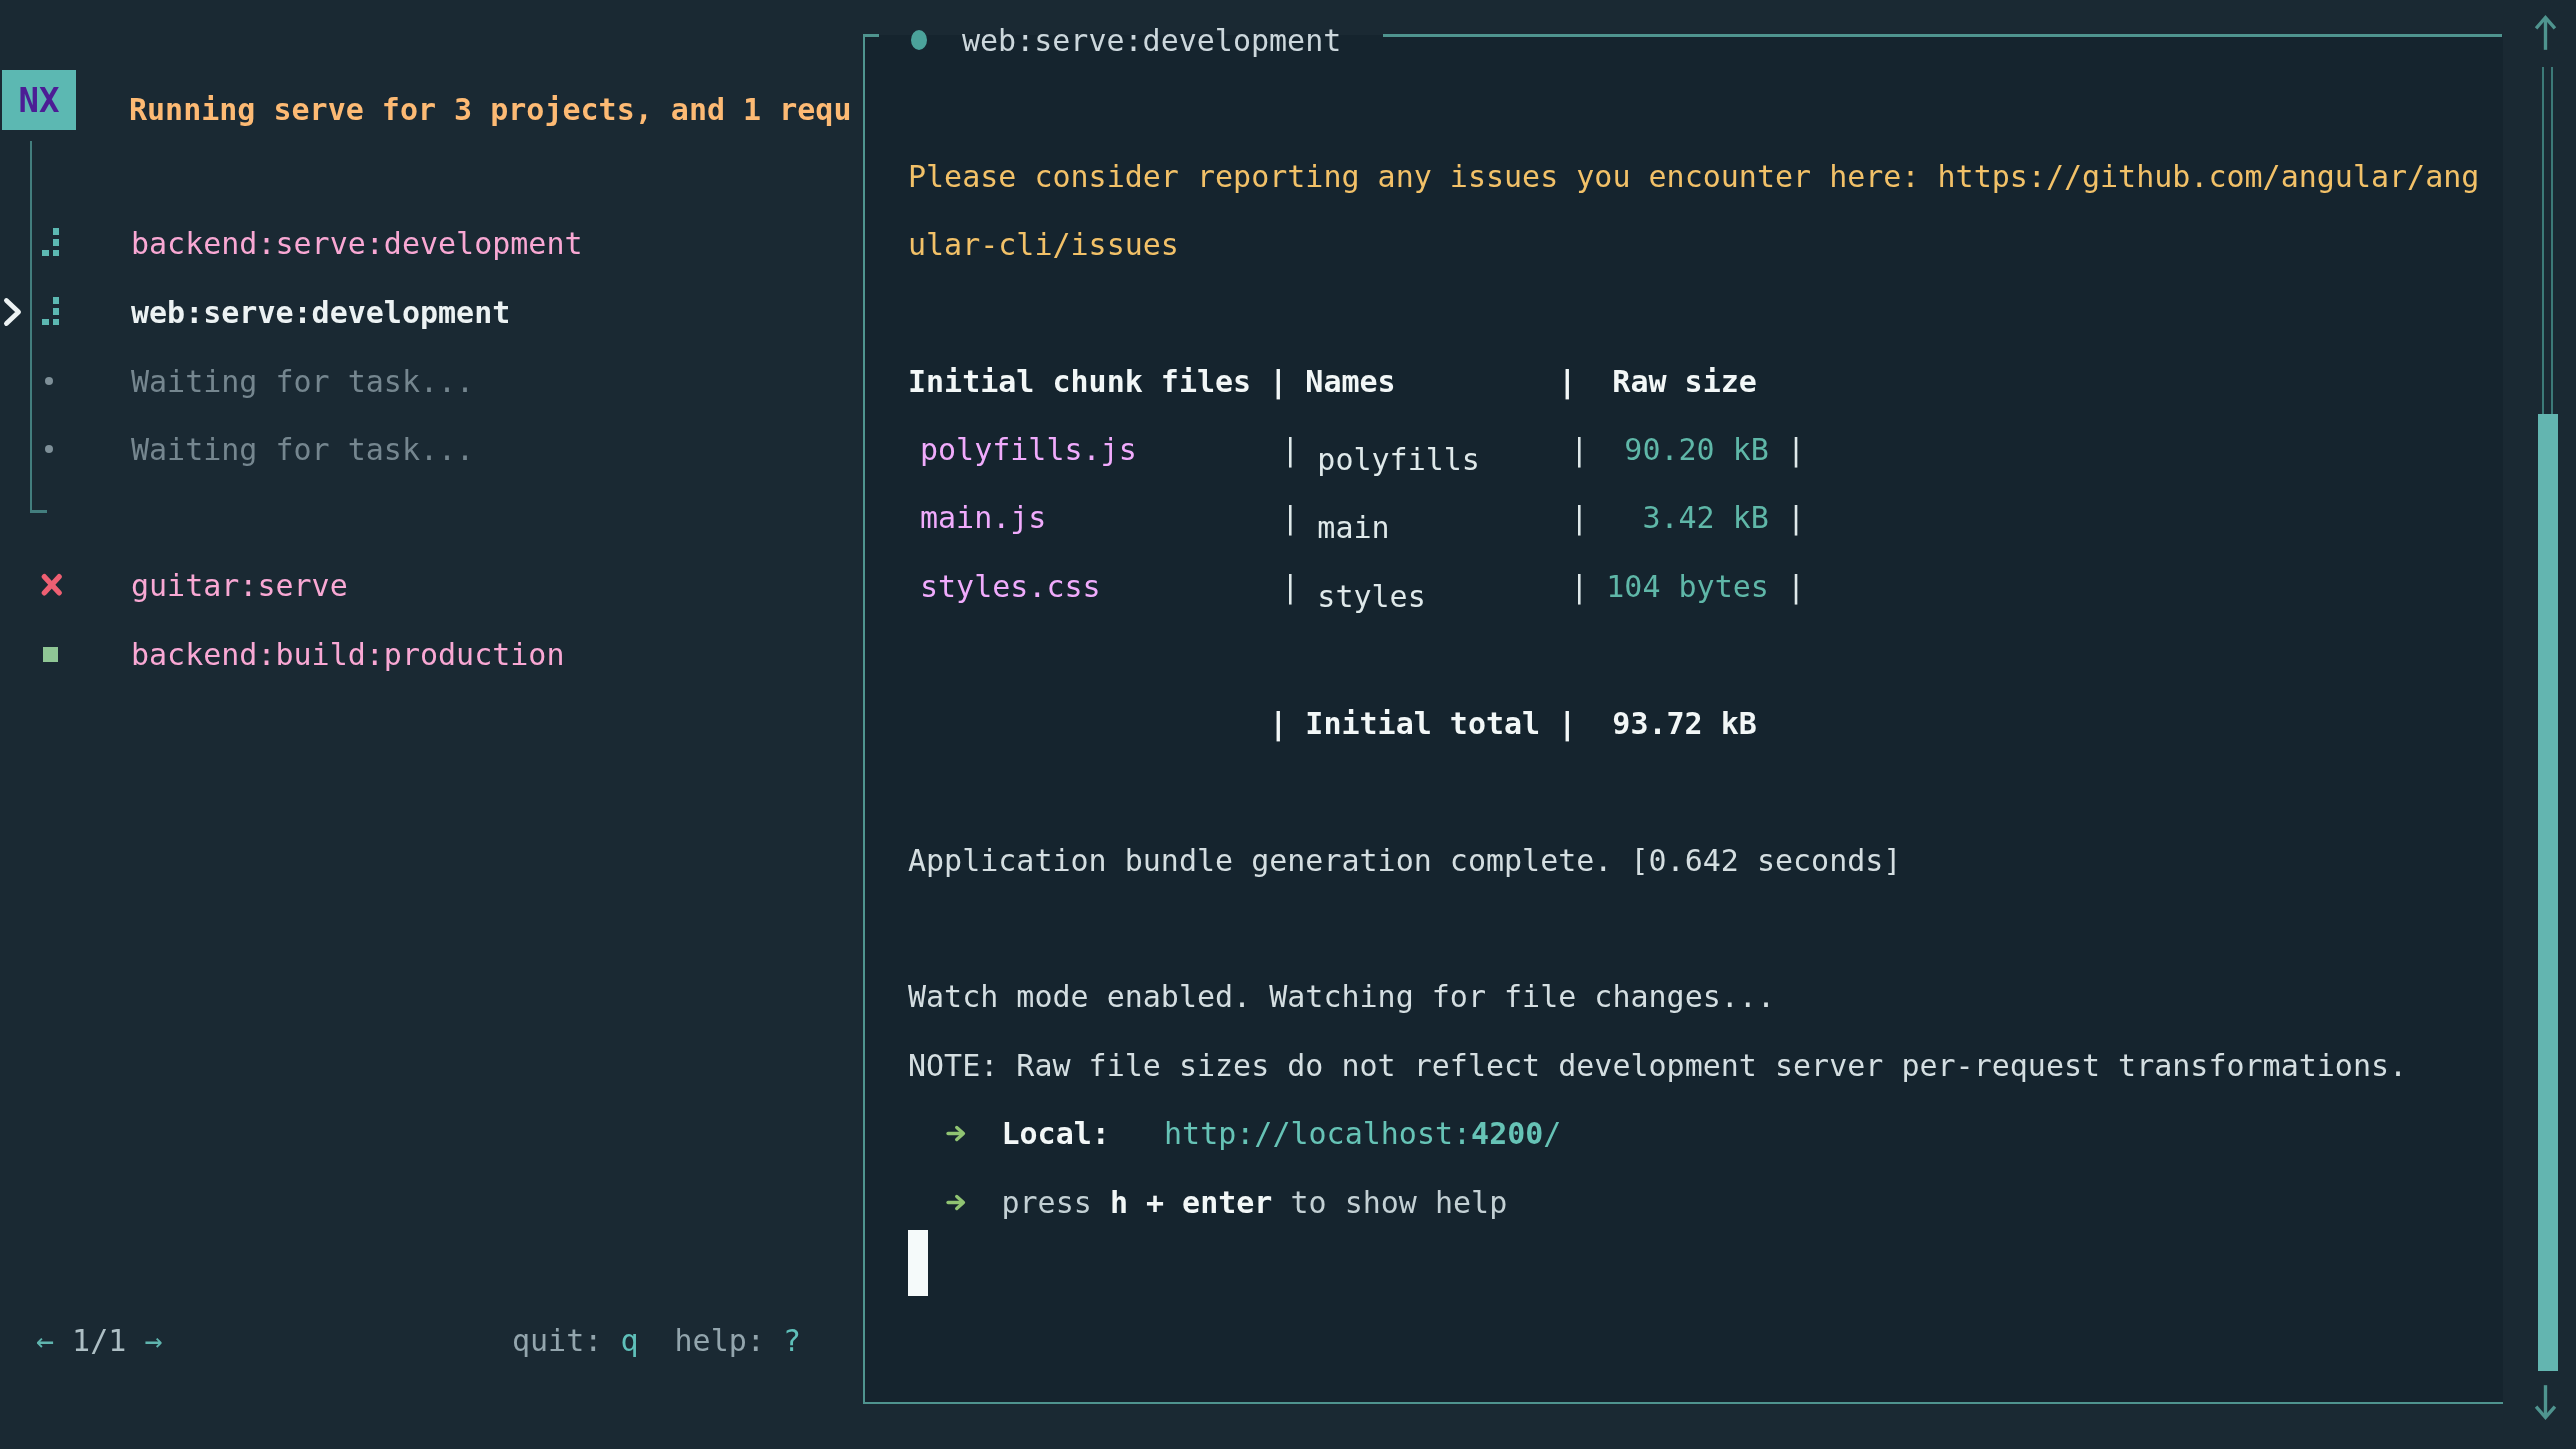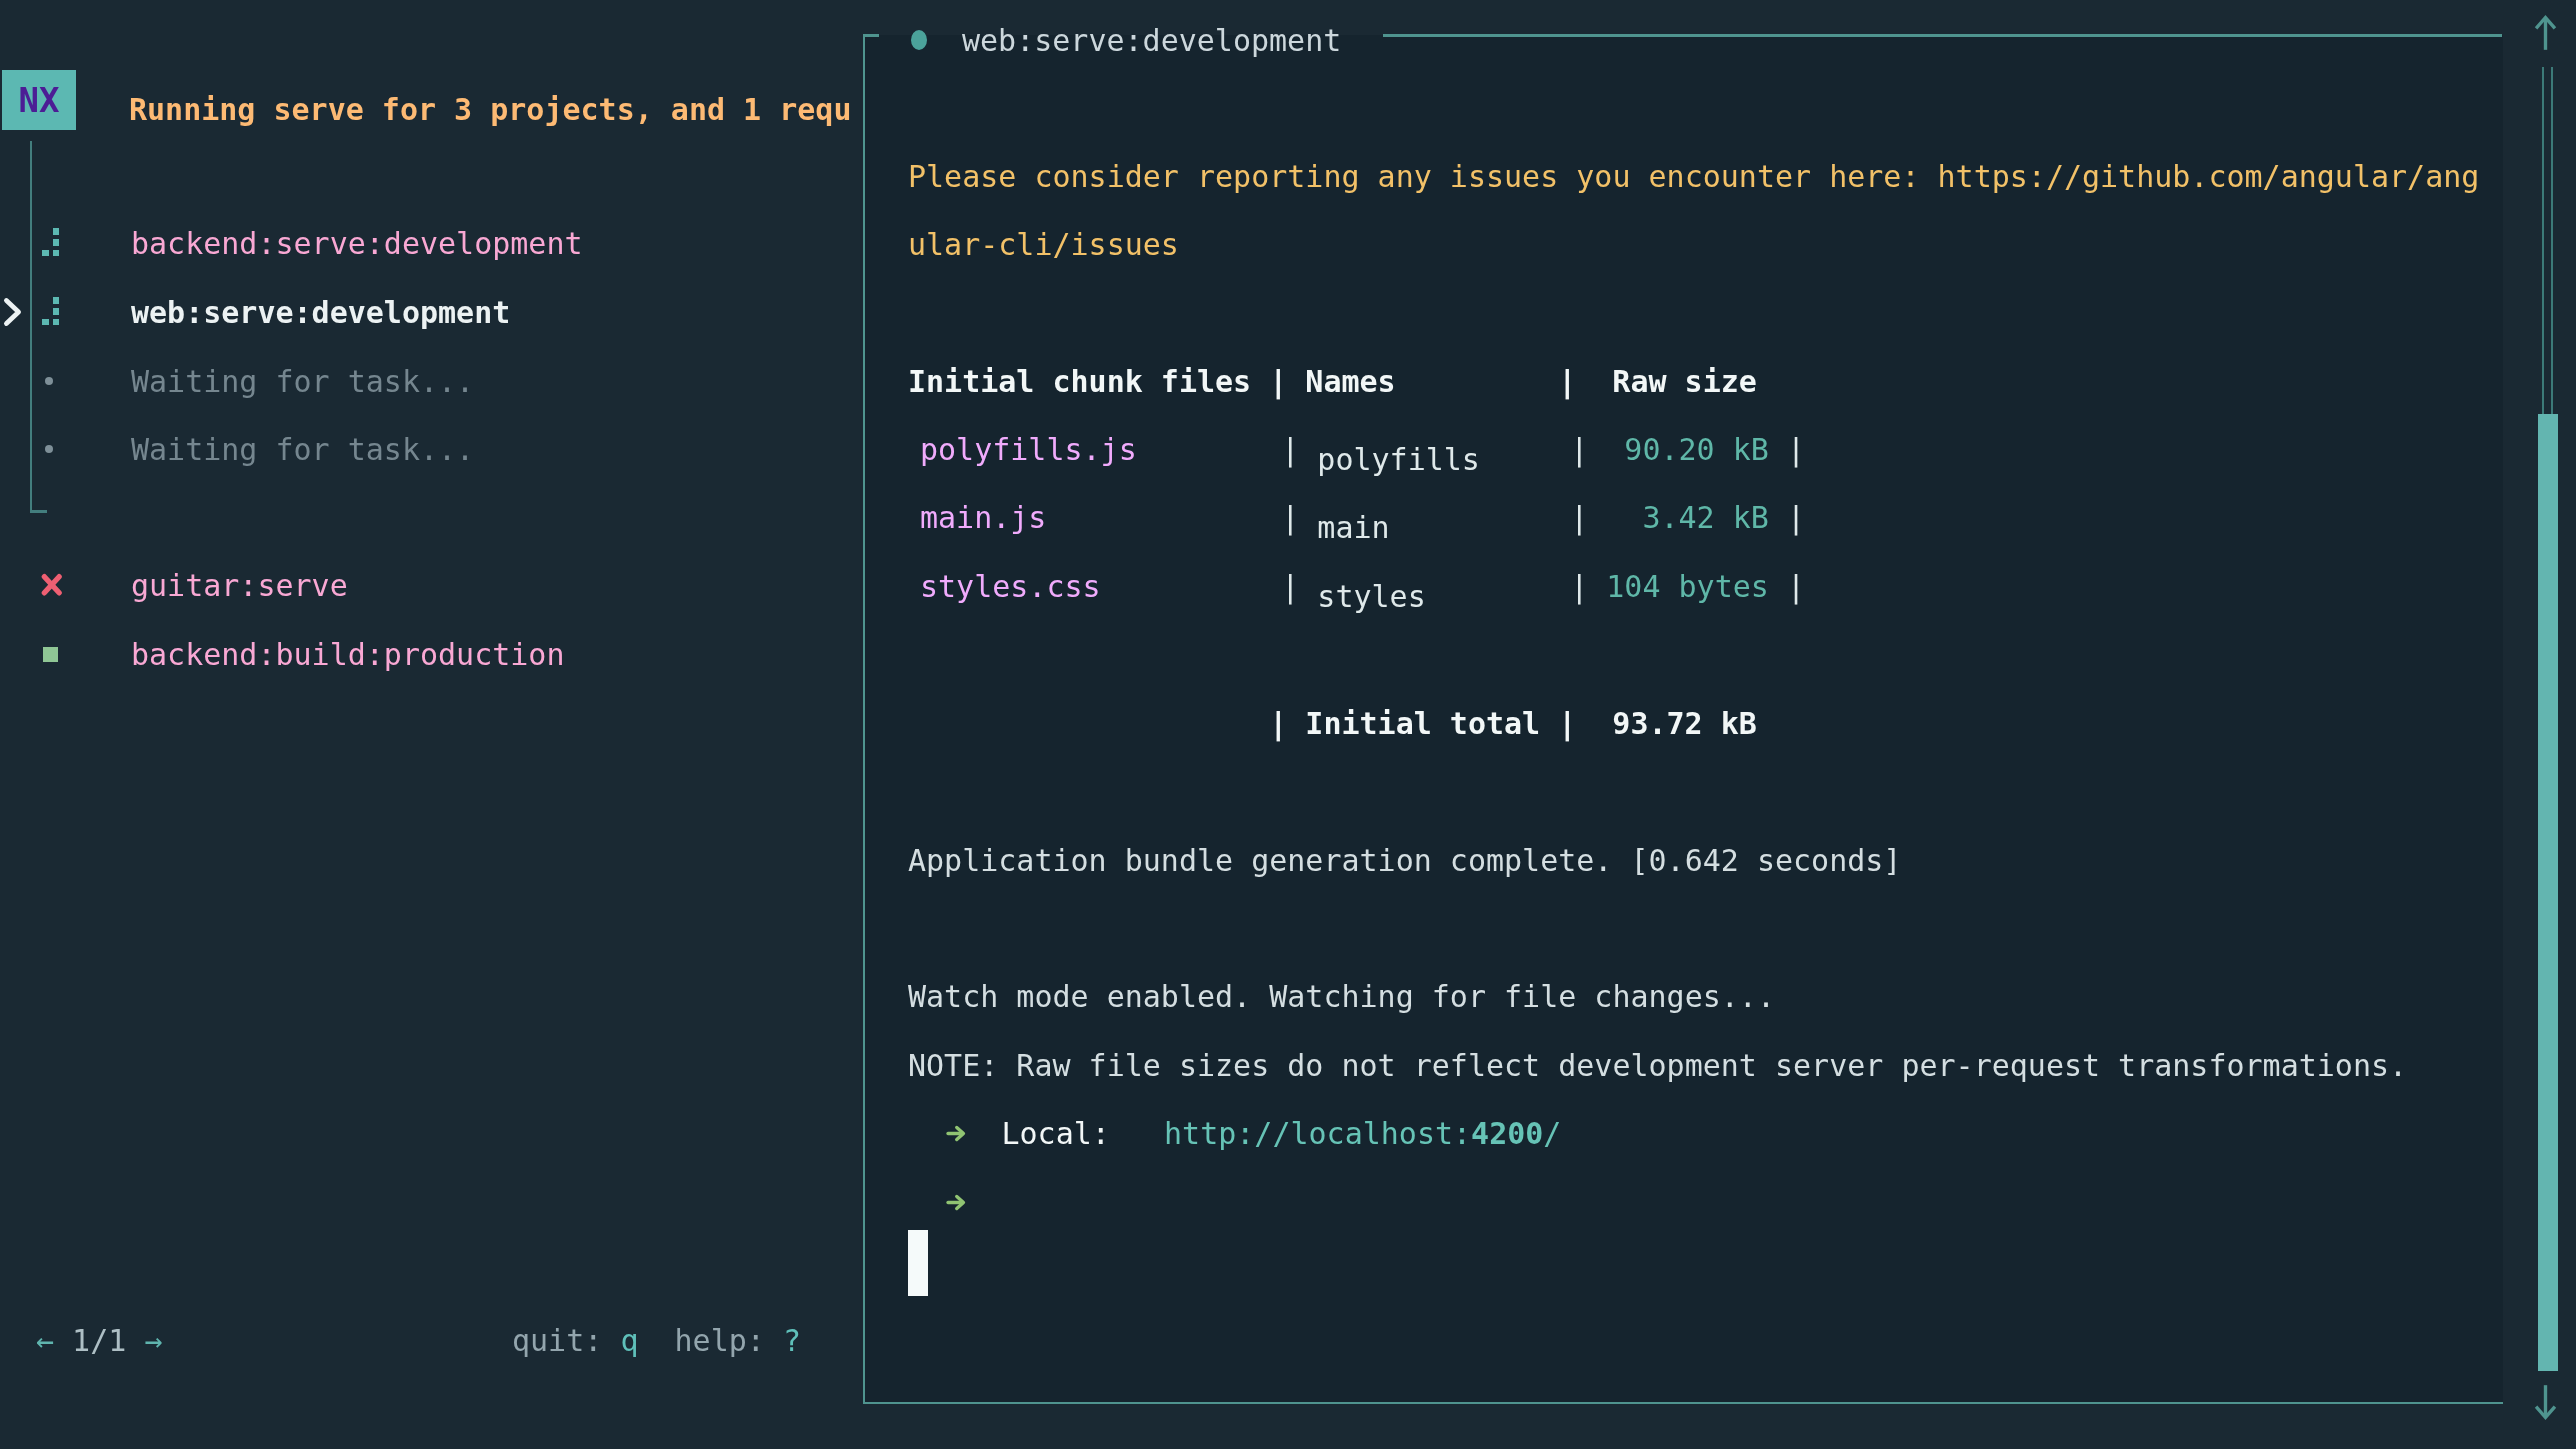--- a/index.html
+++ b/index.html
@@ -81,21 +81,21 @@
   .t-pipe { width:2ch; flex:0 0 auto; color:#dfe9ea; }
   .t-c2 { width:14ch; flex:0 0 auto; }
   .t-c3 { width:9ch; flex:0 0 auto; text-align:right; }
   .t-endpipe { margin-left:1ch; color:#dfe9ea; }
   .t-bold { font-weight:bold; color:#f2f7f7; }
   .file-green { color:#f0abfc;margin-left:12px; }
   .name-white { color:#dfe9ea;margin-top:20px; }
   .size-teal { color:#5fb7a8; }
 
   .indent-line { left:946px; }
-  .local-label { margin-left:34px; font-weight:normal; color:#f2f7f7;text-align:center; }
+  .local-label { margin-left:34px; font-weight:bold; color:#f2f7f7;text-align:center; }
   .url { margin-left:3ch; color:#66c3b6; }
   .url b { font-weight:bold;text-align:right; }
   .press-text { margin-left:34px; color:#c3d0d4; }
   .press-keys { font-weight:bold; color:#f2f7f7; }
 
   .cursor { left:908px; top:1230px; width:19.5px; height:66px; background:#f5fafa; }
 
   
   .scroll-track {
     left:2542px; top:67px; width:11.4px; height:347px; box-sizing:border-box;
@@ -202,20 +202,21 @@
   </svg>
   <span class="local-label">Local:</span>
   <span class="url"><span>http://localhost:</span><b>4200</b><span>/</span></span>
 </div>
 
 <div class="line indent-line" style="top:1181px;">
   <svg class="arrow-icon" width="21.5" height="19" viewBox="0 0 32 28">
     <line x1="3" y1="14" x2="24" y2="14" stroke="#90c472" stroke-width="5" stroke-linecap="round"></line>
     <polyline points="16,5 26,14 16,23" fill="none" stroke="#90c472" stroke-width="5" stroke-linecap="round" stroke-linejoin="round"></polyline>
   </svg>
+  <span class="press-text"><span>press </span><span class="press-keys">h + enter</span><span> to show help</span></span>
 </div>
 
 <div class="abs cursor"></div>
 
 <svg class="abs scroll-icon scroll-up" width="35" height="42" viewBox="0 0 52 62">
   <line x1="26" y1="56" x2="26" y2="10" stroke="#4f948f" stroke-width="5"></line>
   <polyline points="12,24 26,8 40,24" fill="none" stroke="#4f948f" stroke-width="5" stroke-linejoin="miter"></polyline>
 </svg>
 <div class="abs scroll-track"></div>
 <div class="abs scroll-thumb"></div>

